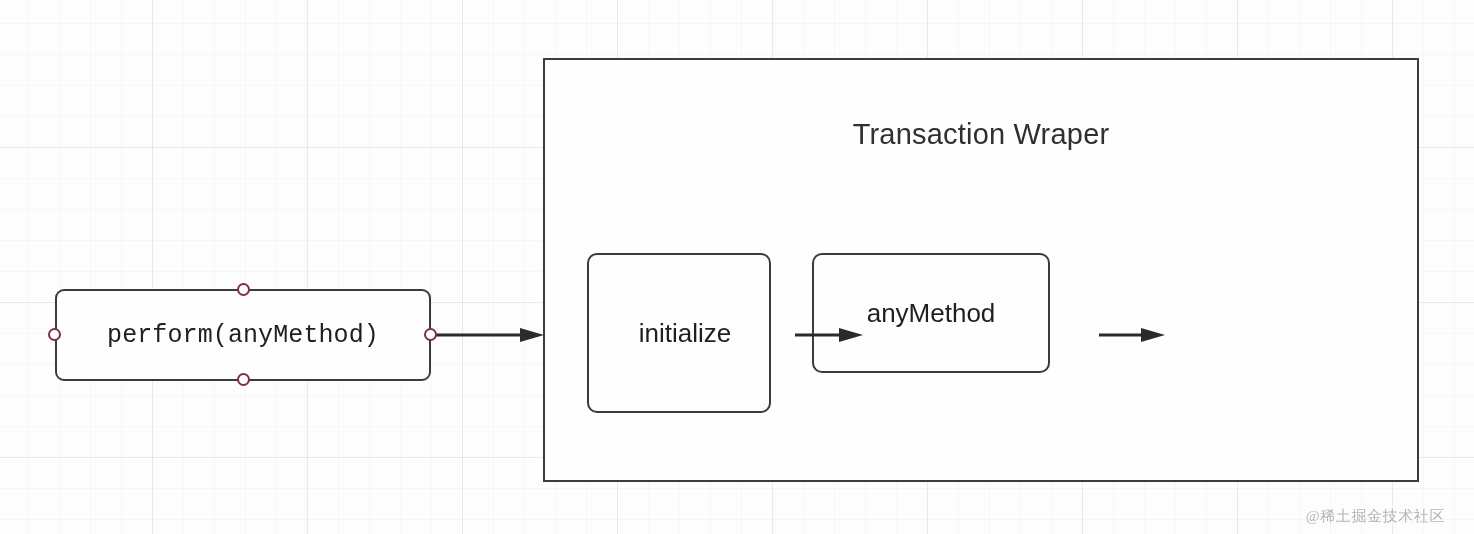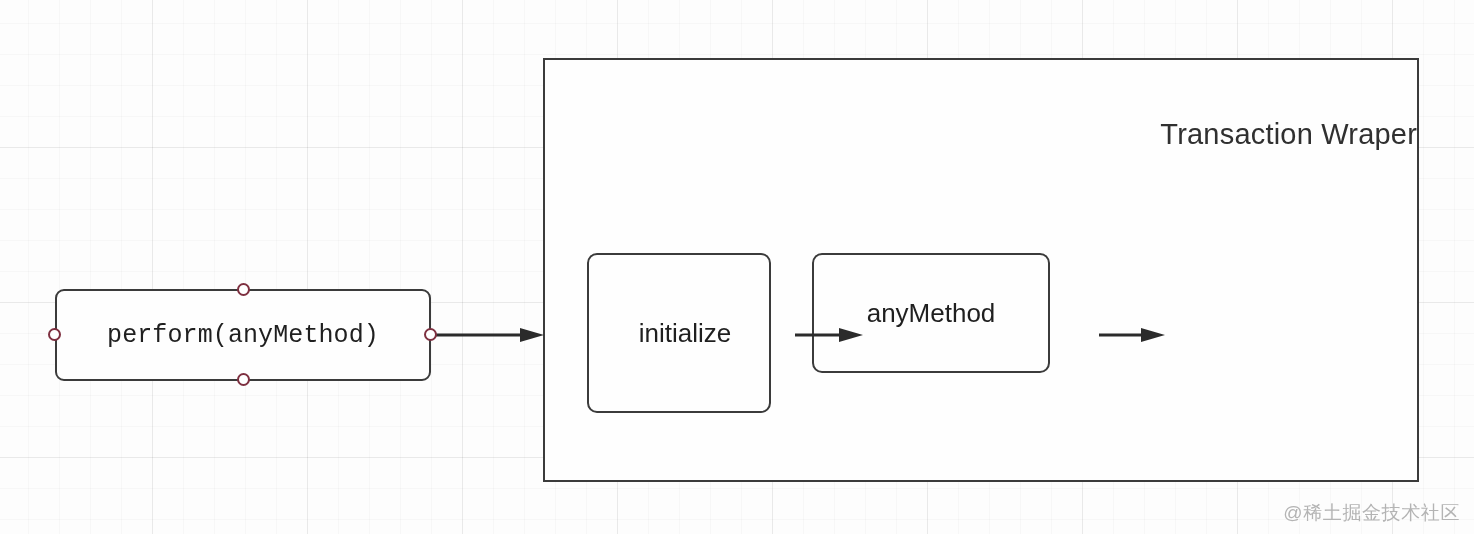--- a/index.html
+++ b/index.html
@@ -85,21 +85,21 @@
     height: 424px;
     box-sizing: border-box;
     border: 2.5px solid #3b3b3b;
     background: #fefefe;
   }
   .wrapper-title {
     position: absolute;
     left: 0;
     right: 0;
     top: 58px;
-    text-align: right;
+    text-align: center;
     font-size: 29px;
     color: #303030;
     letter-spacing: 0.2px;
   }
 
   
   .step {
     position: absolute;
     box-sizing: border-box;
     border: 2.5px solid #3b3b3b;
@@ -123,26 +123,27 @@
     position: absolute;
     height: 14px;
     z-index: 4;
   }
   .step-arrow.a1 { left: 795px;  top: 328px; width: 68px;  }
   .step-arrow.a2 { left: 1099px; top: 328px; width: 66px;  }
 
   
   .watermark {
     position: absolute;
-    right: 14px;
+    right: 29px;
     bottom: 8px;
-    font-size: 19px;
+    font-size: 15px;
     color: #b4b4b4;
     letter-spacing: 0.6px;
     white-space: nowrap;
+    font-family: Liberation Serif, serif;
   }
 </style>
 </head>
 <body>
 
 <div id="canvas">
 
   <div class="perform-node">
     <span class="perform-label">perform(anyMethod)</span>
   </div>

